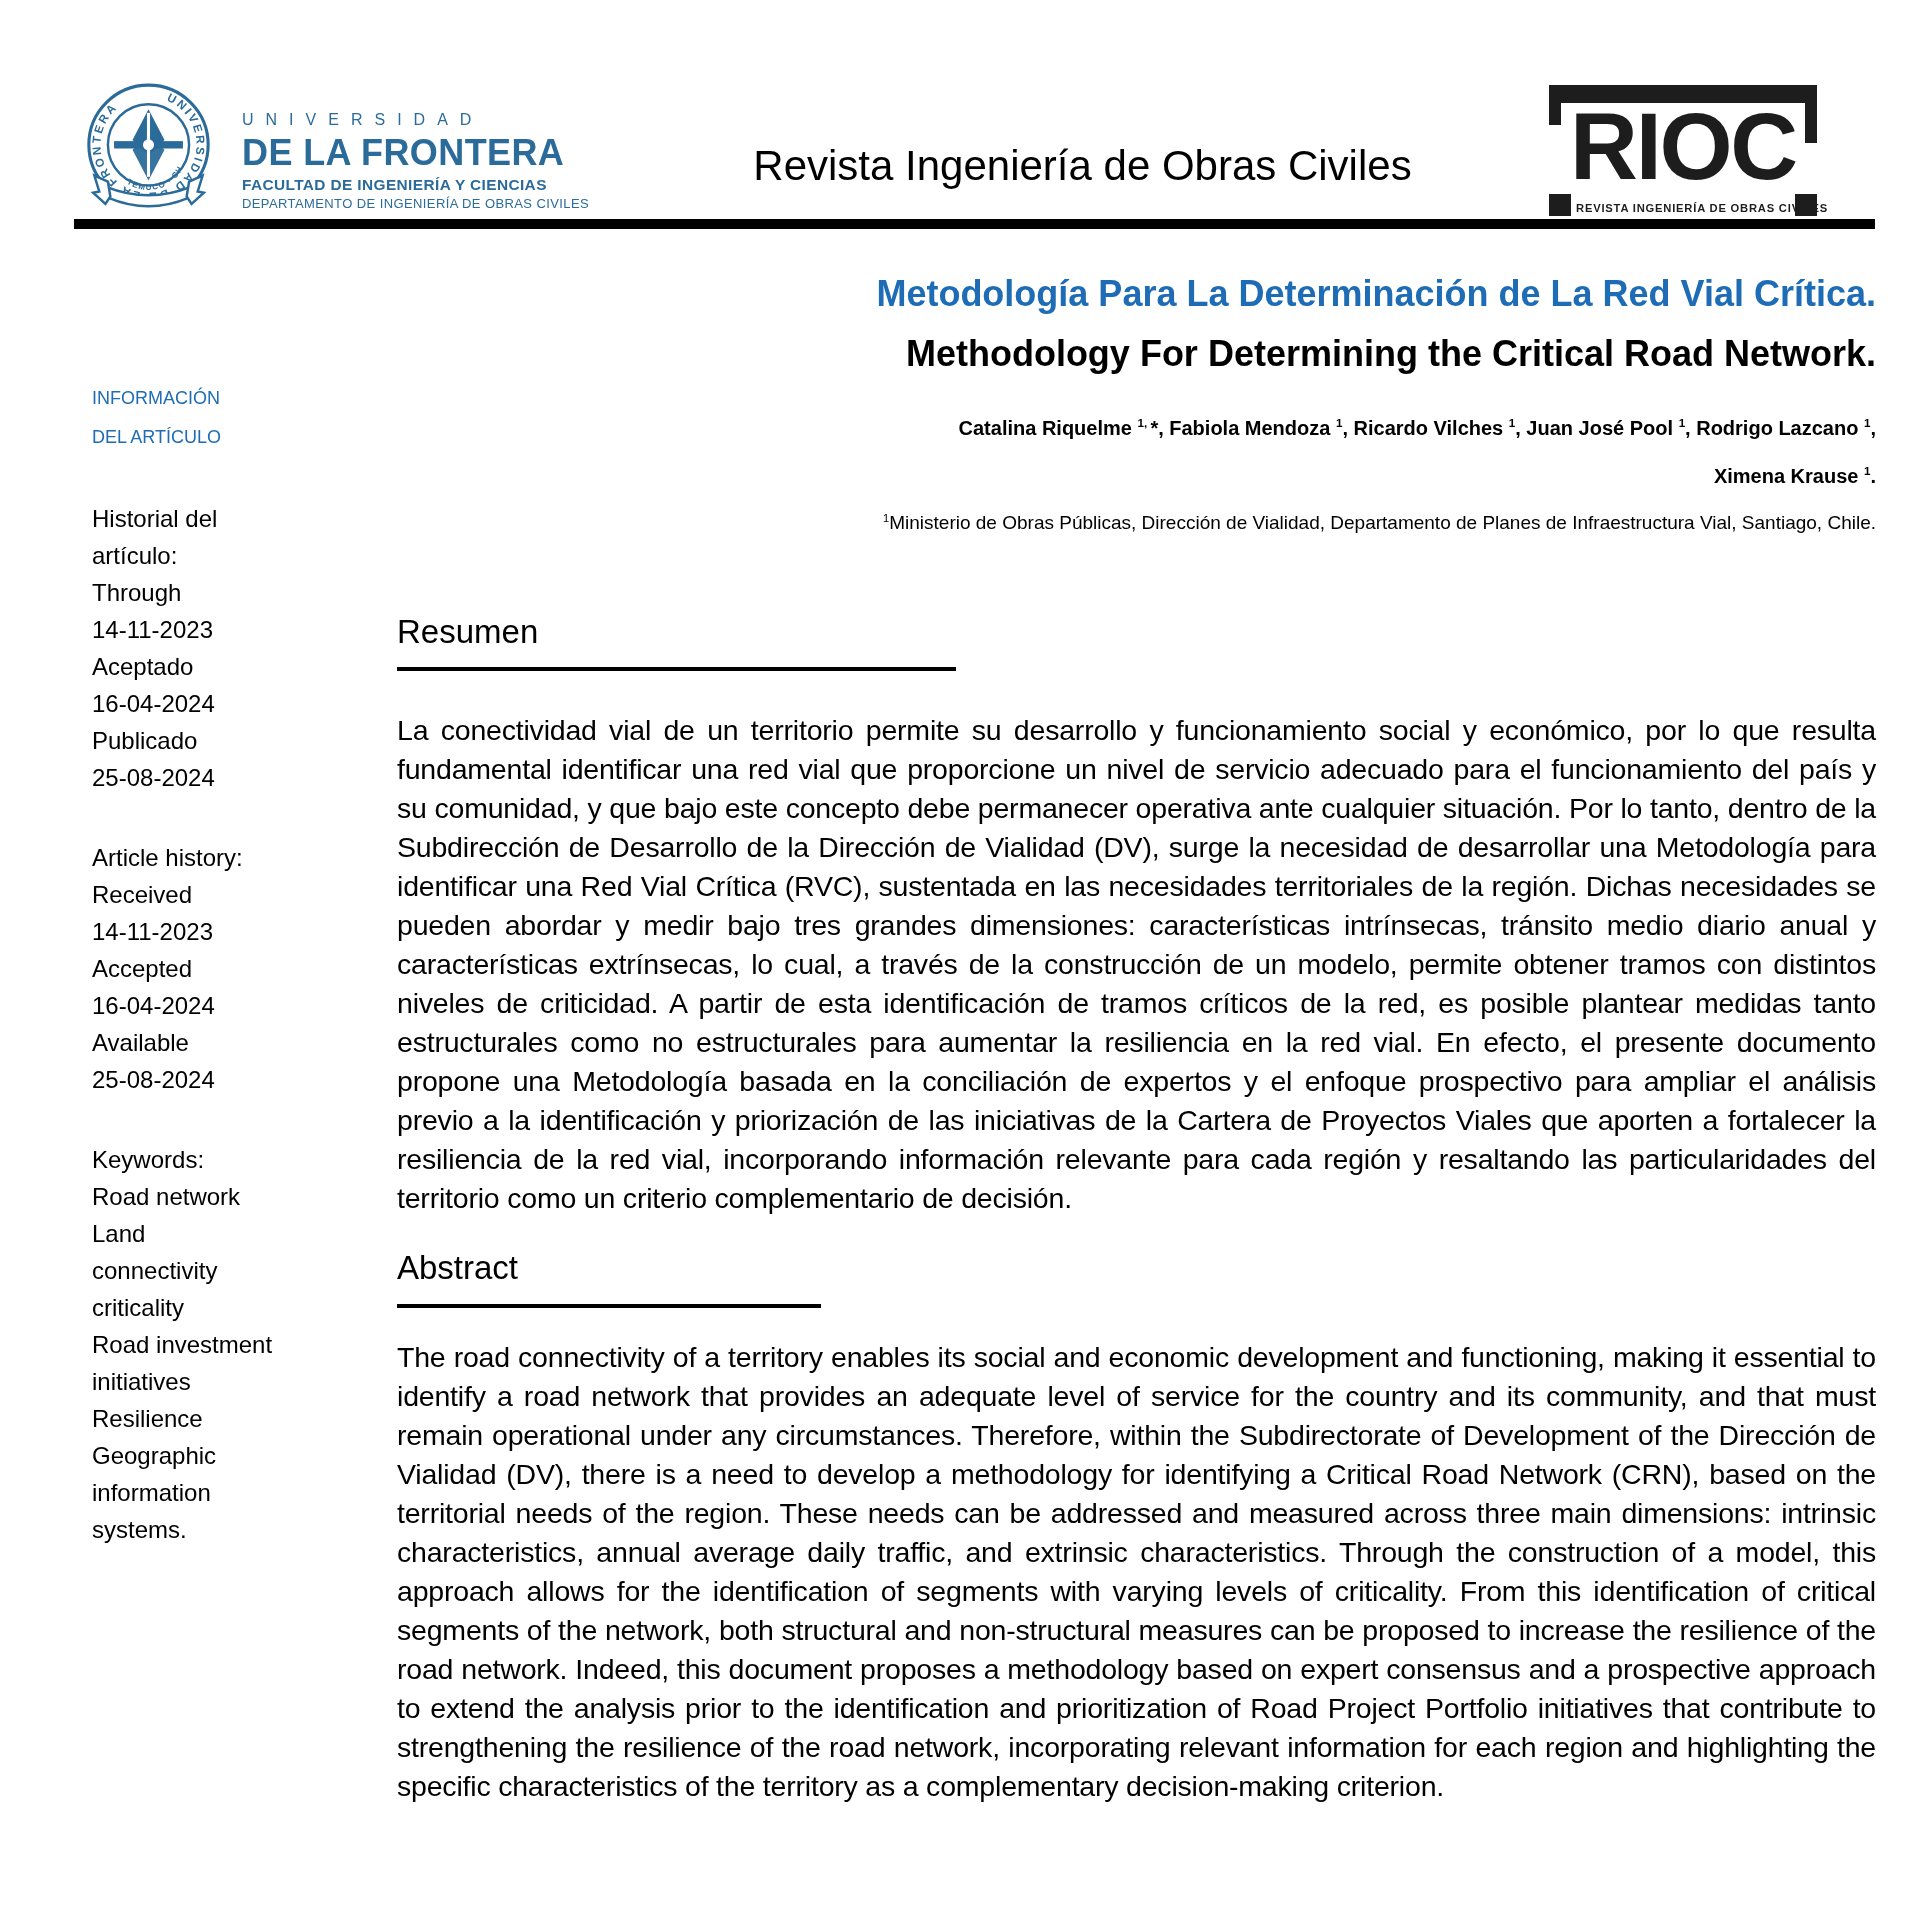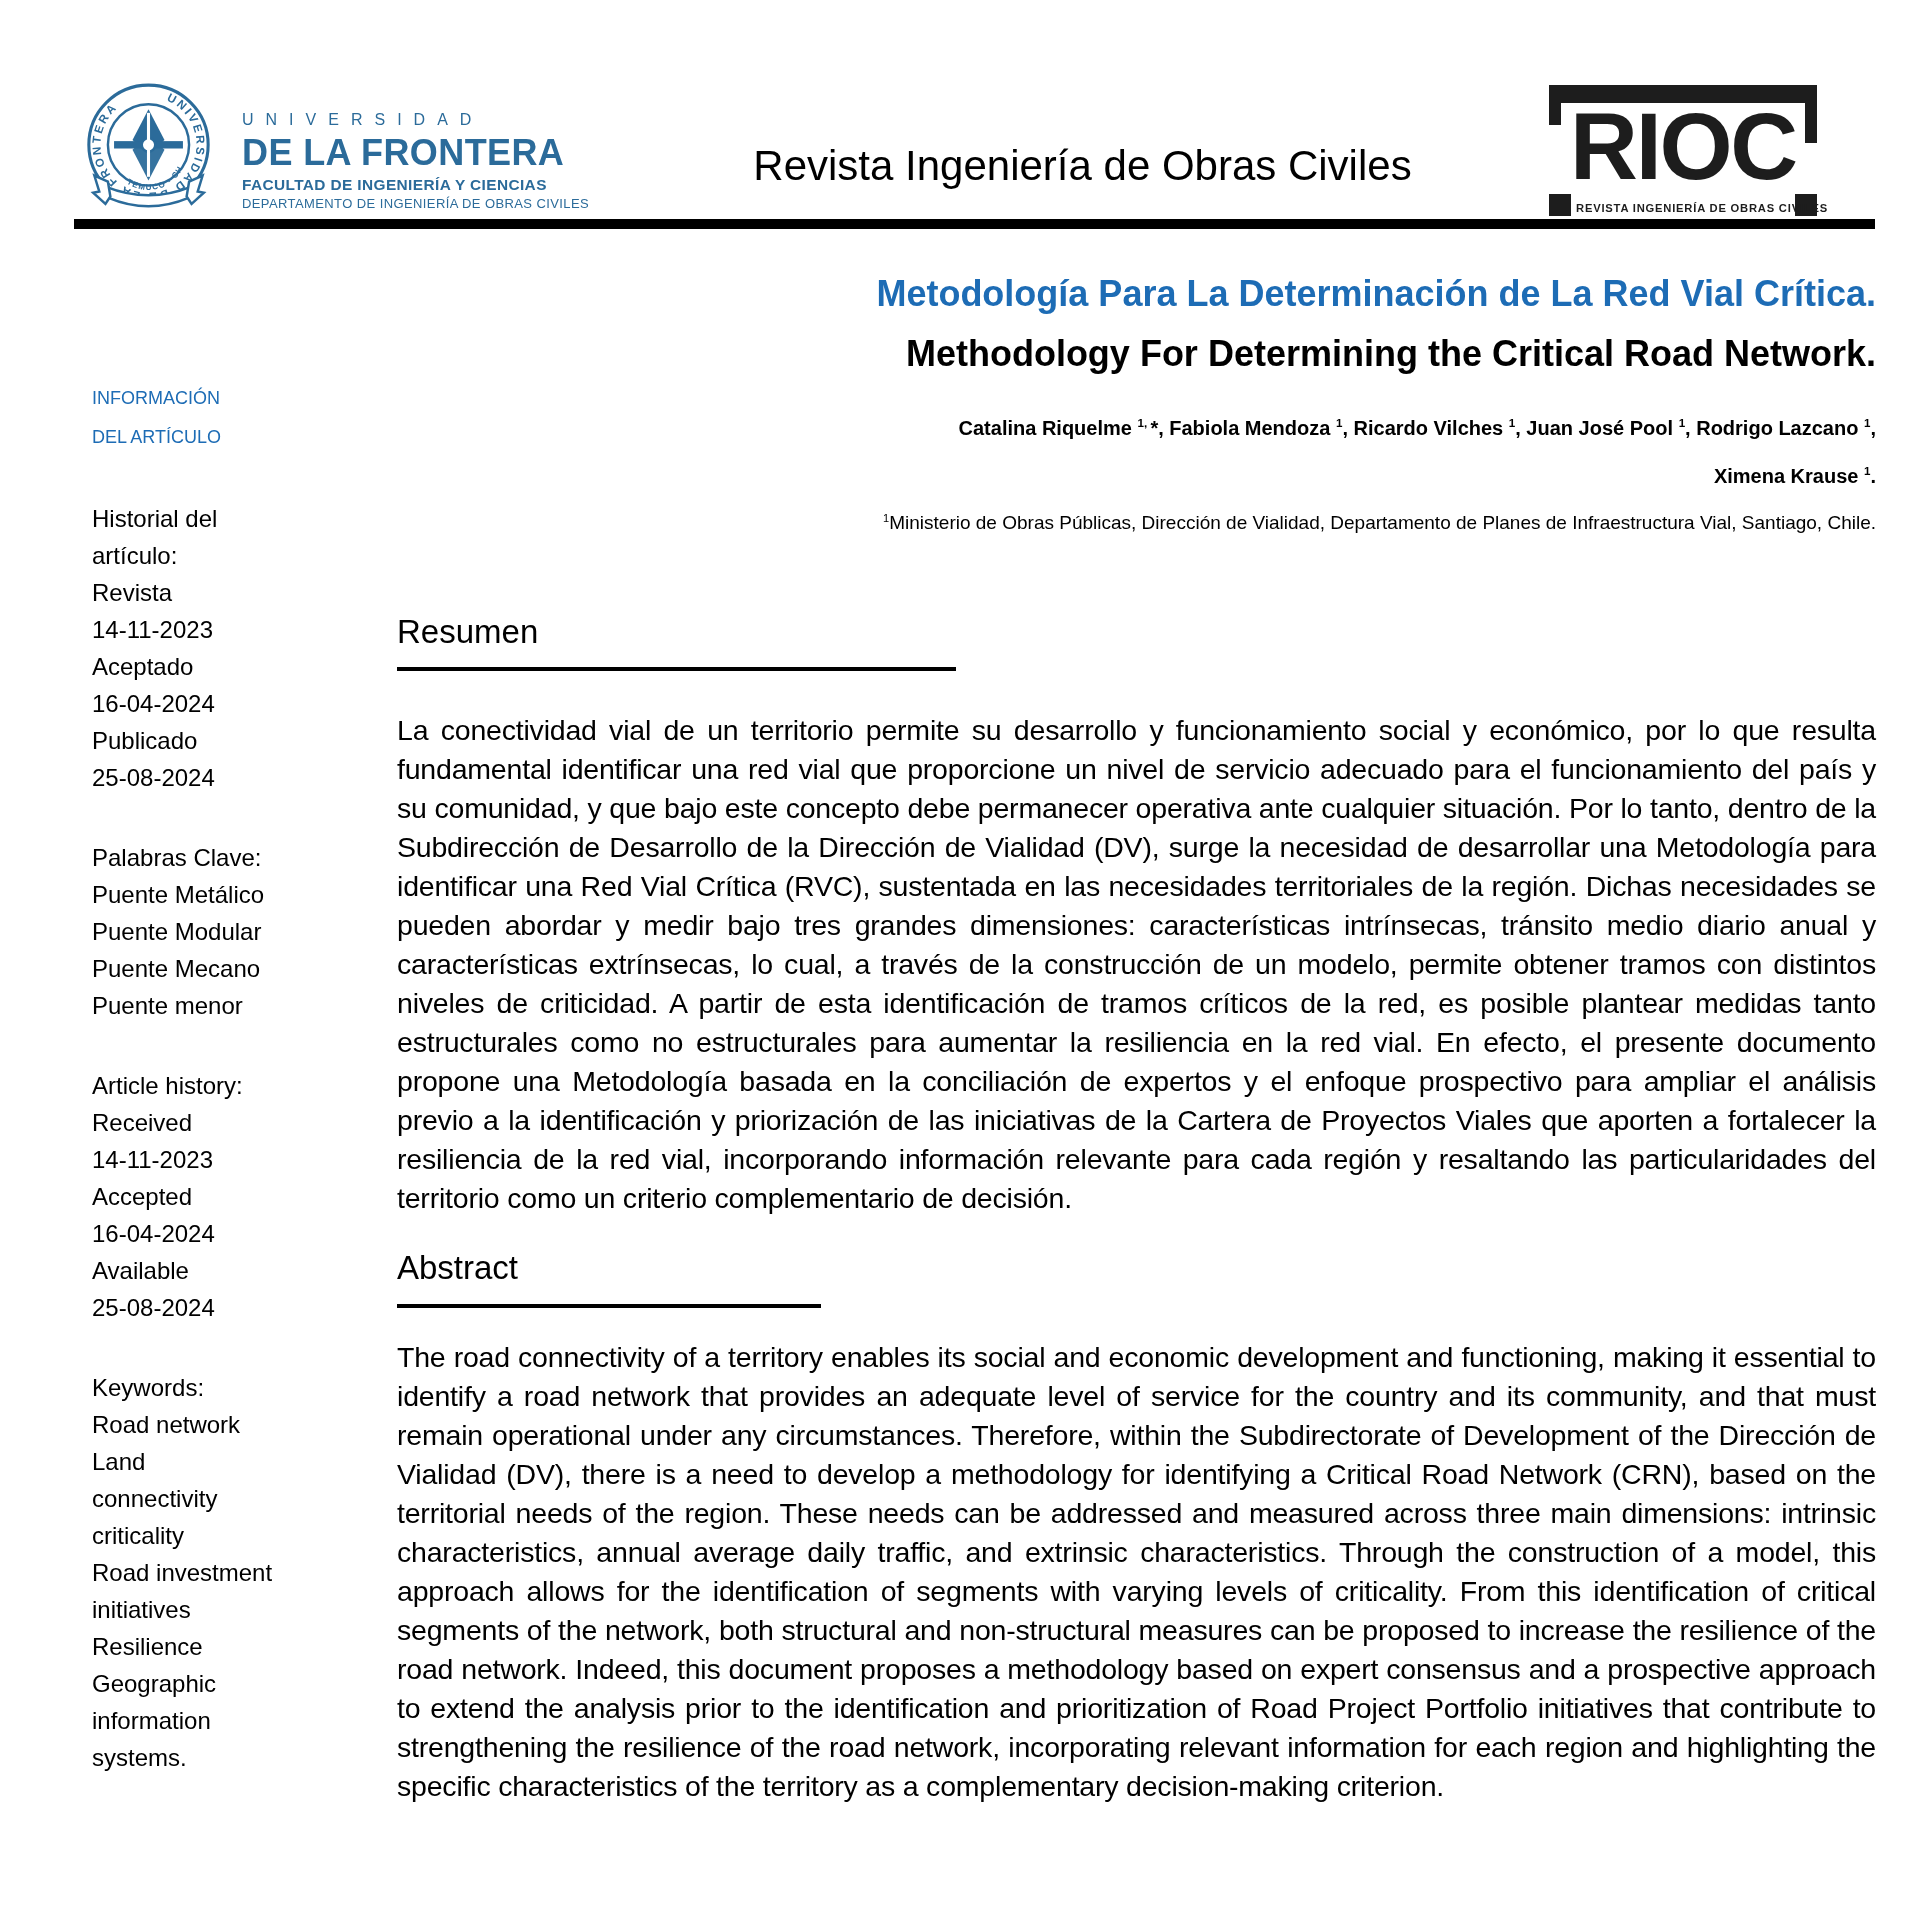--- a/index.html
+++ b/index.html
@@ -102,33 +102,26 @@
   <div class="header-rule"></div>
 
   <div class="sidebar">
     <div class="sb-heading">
         <div>INFORMACIÓN</div>
         <div>DEL ARTÍCULO</div>
       </div>
     <div class="sb-block">
         <div>Historial del</div>
         <div>artículo:</div>
-        <div>Revista</div>
+        <div>Through</div>
         <div>14-11-2023</div>
         <div>Aceptado</div>
         <div>16-04-2024</div>
         <div>Publicado</div>
         <div>25-08-2024</div>
-      </div>
-    <div class="sb-block">
-        <div>Palabras Clave:</div>
-        <div>Puente Metálico</div>
-        <div>Puente Modular</div>
-        <div>Puente Mecano</div>
-        <div>Puente menor</div>
       </div>
     <div class="sb-block">
         <div>Article history:</div>
         <div>Received</div>
         <div>14-11-2023</div>
         <div>Accepted</div>
         <div>16-04-2024</div>
         <div>Available</div>
         <div>25-08-2024</div>
       </div>

